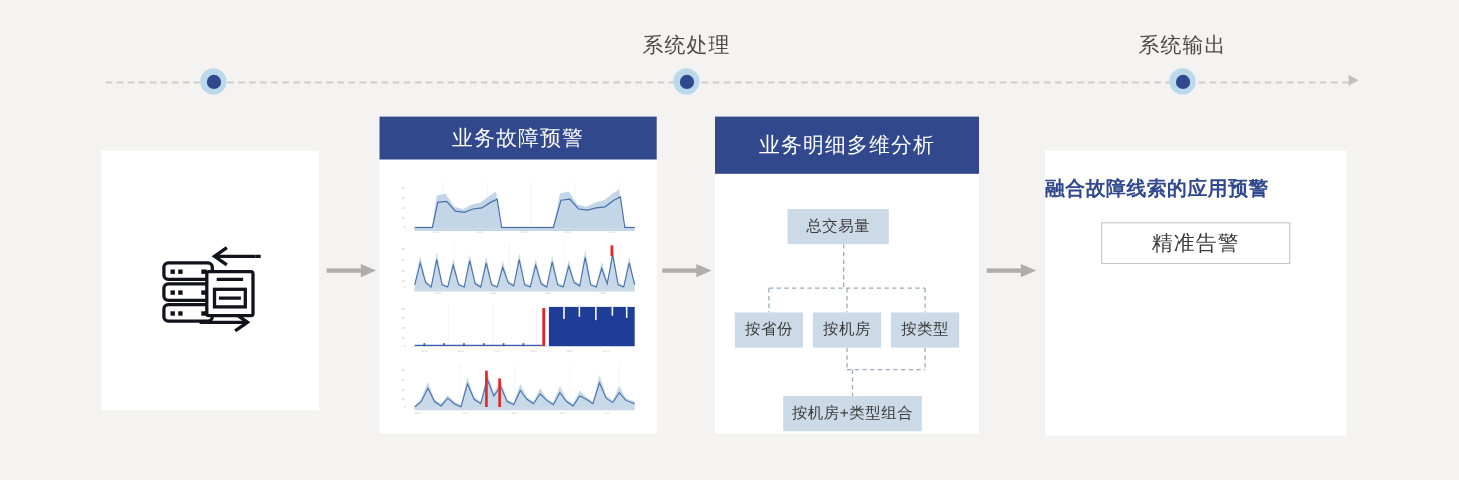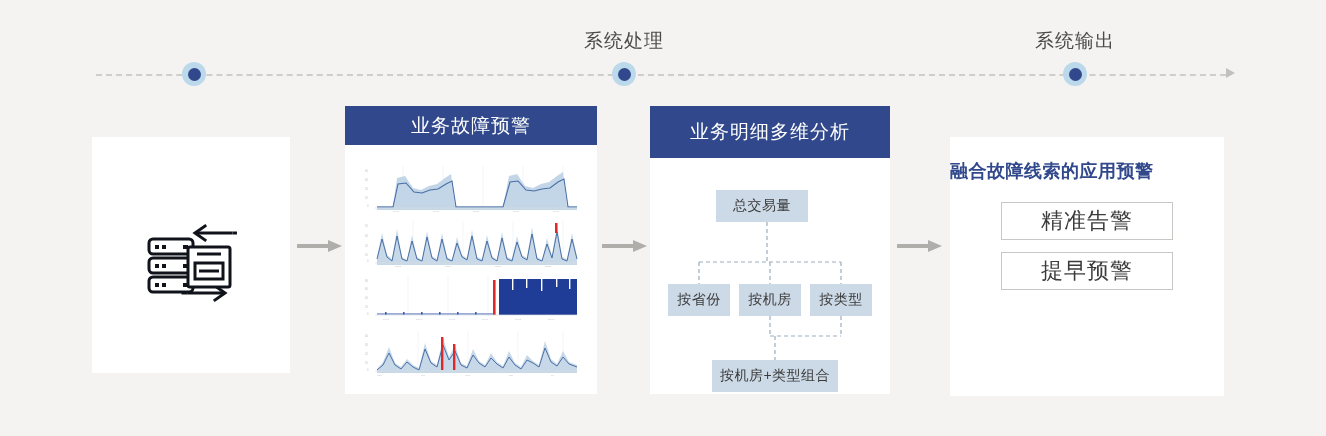--- a/index.html
+++ b/index.html
@@ -189,21 +189,21 @@
     top: 65px;
     width: 172px;
   }
   .out-item {
     height: 38px;
     border: 1px solid #c9c7c4;
     background: #ffffff;
     display: flex;
     align-items: center;
     justify-content: center;
-    font-size: 22px;
+    font-size: 19px;
     color: #3b3b3b;
     margin-bottom: 12px;
     box-sizing: border-box;
     letter-spacing: 1px;
   }
 </style>
 </head>
 <body>
 
 <div id="stage">
@@ -441,17 +441,16 @@
       <div class="tree-node" id="node-room">按机房</div>
       <div class="tree-node" id="node-type">按类型</div>
       <div class="tree-node" id="node-combo">按机房+类型组合</div>
     </div>
   </div>
 
   <div class="card" id="card-output">
     <div class="card4-title">融合故障线索的应用预警</div>
     <div class="out-list">
       <div class="out-item">精准告警</div>
-      <div class="out-item">提早预警</div>
     </div>
   </div>
 
 </div>
 
 </body></html>

